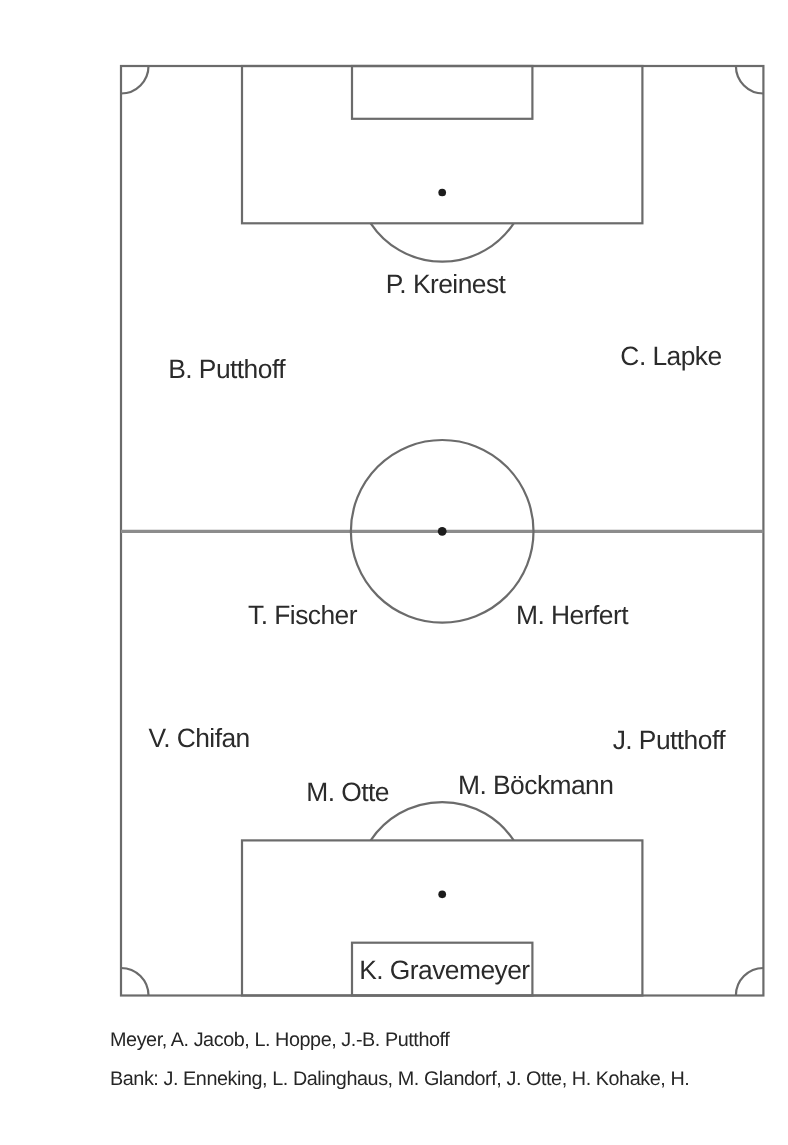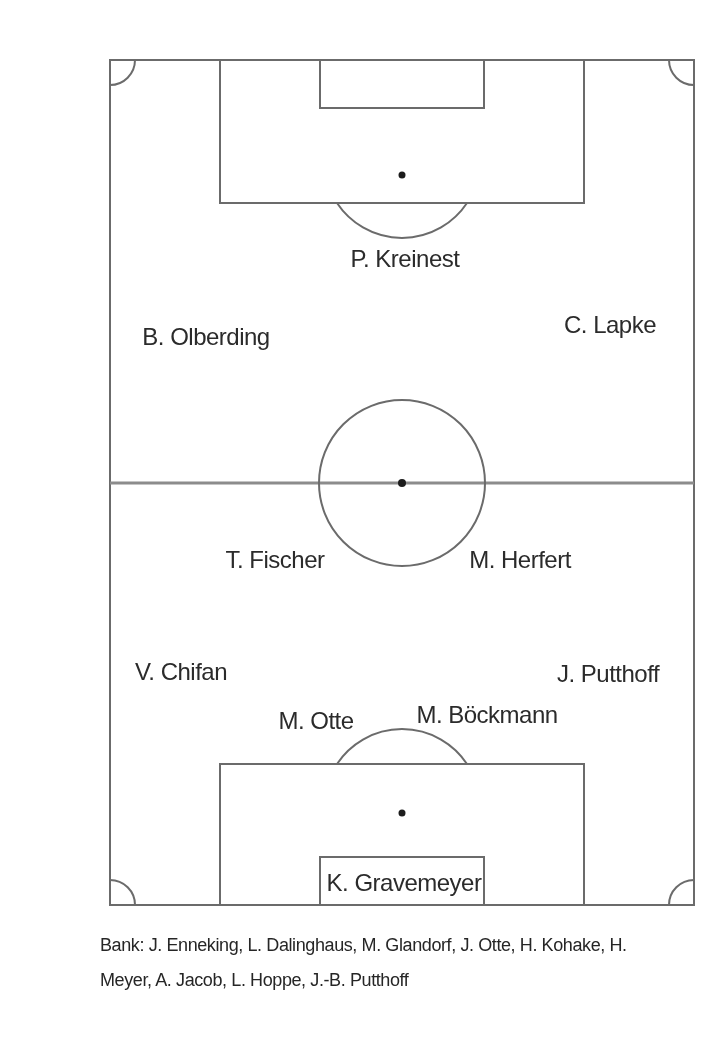--- a/index.html
+++ b/index.html
@@ -65,28 +65,28 @@
     <circle cx="358" cy="813" r="3.5" fill="#1c1c1c"></circle>
     <path d="M 293 764 A 78 78 0 0 1 423 764" fill="none" stroke="#6b6b6b" stroke-width="2"></path>
 
     <path d="M 91 60 A 25 25 0 0 1 66 85" fill="none" stroke="#6b6b6b" stroke-width="2"></path>
     <path d="M 650 85 A 25 25 0 0 1 625 60" fill="none" stroke="#6b6b6b" stroke-width="2"></path>
     <path d="M 625 905 A 25 25 0 0 1 650 880" fill="none" stroke="#6b6b6b" stroke-width="2"></path>
     <path d="M 66 880 A 25 25 0 0 1 91 905" fill="none" stroke="#6b6b6b" stroke-width="2"></path>
   </svg>
 
   <div class="player" style="left:361px; top:259px;">P. Kreinest</div>
-  <div class="player" style="left:162px; top:337px;">B. Olberding</div>
+  <div class="player" style="left:162px; top:337px;">B. Putthoff</div>
   <div class="player" style="left:566px; top:325px;">C. Lapke</div>
   <div class="player" style="left:231px; top:560px;">T. Fischer</div>
   <div class="player" style="left:476px; top:560px;">M. Herfert</div>
   <div class="player" style="left:137px; top:672px;">V. Chifan</div>
   <div class="player" style="left:564px; top:674px;">J. Putthoff</div>
   <div class="player" style="left:272px; top:721px;">M. Otte</div>
   <div class="player" style="left:443px; top:715px;">M. Böckmann</div>
   <div class="player" style="left:360px; top:883px;">K. Gravemeyer</div>
 
   <div class="bench">
+    <div>Meyer, A. Jacob, L. Hoppe, J.-B. Putthoff</div>
     <div>Bank: J. Enneking, L. Dalinghaus, M. Glandorf, J. Otte, H. Kohake, H.</div>
-    <div>Meyer, A. Jacob, L. Hoppe, J.-B. Putthoff</div>
   </div>
 
 </div>
 
 </body></html>

